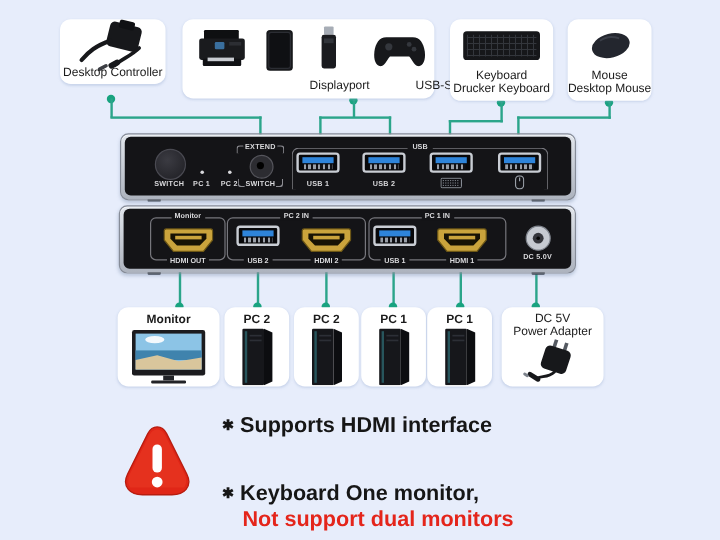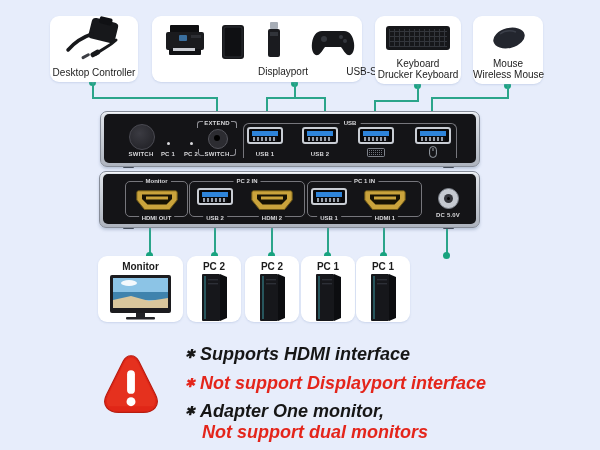--- a/index.html
+++ b/index.html
@@ -66,21 +66,21 @@
   .dcjack { position:absolute; width:19px; height:19px; border-radius:50%;
             background:#c6cad1; border:1px solid #7e838c; }
   .dcjack i { position:absolute; left:5px; top:5px; width:9px; height:9px; border-radius:50%;
             background:#35363c; }
   .dcjack i::after { content:''; position:absolute; left:3px; top:3px; width:3px; height:3px;
             border-radius:50%; background:#050505; }
 
   .foot { position:absolute; width:11px; height:5px; background:#272a30; border-radius:1px; }
 
   
-  .note { position:absolute; left:185px; white-space:nowrap; font-weight:700; font-size:18px;font-style:italic; }
+  .note { position:absolute; left:185px; white-space:nowrap; font-weight:700; font-size:18px; }
   .note .star { font-size:12px; margin-right:5px; position:relative; top:-2px; }
   .blk { color:#161616; }
   .red { color:#e4251b; }
 
   svg { display:block; }
 </style>
 </head>
 <body>
 
 <div class="canvas">
@@ -112,21 +112,21 @@
   <div class="line" style="left:327px;top:226px;width:2px;height:29px"></div>
   <div class="line" style="left:383px;top:226px;width:2px;height:29px"></div>
   <div class="line" style="left:446px;top:226px;width:2px;height:29px"></div>
   <div class="dot" style="left:146px;top:252px"></div>
   <div class="dot" style="left:211px;top:252px"></div>
   <div class="dot" style="left:268px;top:252px"></div>
   <div class="dot" style="left:324px;top:252px"></div>
   <div class="dot" style="left:380px;top:252px"></div>
   <div class="dot" style="left:443px;top:252px"></div>
 
-  <div class="wbox" style="left:50px;top:16px;width:88px;height:66px">
+  <div class="wbox" style="left:50px;top:16px;width:88px;height:54px">
     <svg width="88" height="46" viewBox="0 0 88 46">
       <rect x="40" y="4" width="27" height="21" rx="4" fill="#17181b" transform="rotate(14 53 14)"></rect>
       <rect x="47" y="1" width="13" height="7" rx="2" fill="#101114" transform="rotate(14 53 14)"></rect>
       <path d="M42 18 C30 22 24 27 18 34" stroke="#17181b" stroke-width="3.5" fill="none" stroke-linecap="round"></path>
       <path d="M66 24 C60 30 52 33 46 38" stroke="#17181b" stroke-width="3" fill="none" stroke-linecap="round"></path>
       <rect x="40" y="35" width="10" height="5" rx="2" fill="#17181b" transform="rotate(-28 45 37)"></rect>
       <rect x="31" y="39" width="9" height="3" rx="1.5" fill="#3c3e44" transform="rotate(-28 35 40)"></rect>
     </svg>
     <div class="wlabel" style="bottom:4px">Desktop Controller</div>
   </div>
@@ -172,21 +172,21 @@
     <div class="wlabel two" style="bottom:15px">Keyboard</div>
     <div class="wlabel two" style="bottom:4px">Drucker Keyboard</div>
   </div>
 
   <div class="wbox" style="left:473px;top:16px;width:70px;height:68px">
     <svg style="position:absolute;left:19px;top:10px" width="34" height="24" viewBox="0 0 34 24">
       <ellipse cx="17" cy="12" rx="16" ry="10" fill="#23262e" transform="rotate(-14 17 12)"></ellipse>
       <path d="M8 8 C12 5 18 4 24 6" stroke="#3a3e48" stroke-width="1.5" fill="none"></path>
     </svg>
     <div class="wlabel two" style="bottom:15px">Mouse</div>
-    <div class="wlabel two" style="bottom:4px">Wireless Mouse</div>
+    <div class="wlabel two" style="bottom:4px">Desktop Mouse</div>
   </div>
 
   <div class="foot" style="left:123px;top:163px"></div>
   <div class="foot" style="left:443px;top:163px"></div>
   <div class="foot" style="left:123px;top:224px"></div>
   <div class="foot" style="left:443px;top:224px"></div>
 
   <div class="panel" style="left:100px;top:111px;width:378px;height:54px">
     <div class="face">
       <div class="swbtn" style="left:25px;top:10px"></div>
@@ -338,26 +338,39 @@
     <div class="wlabel blabel" style="top:5px">PC 1</div>
     <svg style="position:absolute;left:12px;top:17px" width="30" height="48" viewBox="0 0 30 48">
       <polygon points="21,1 28,4 28,45 21,48" fill="#0c0d10"></polygon>
       <rect x="3" y="1" width="18" height="47" rx="1" fill="#16171b"></rect>
       <rect x="5" y="3" width="2" height="43" fill="#27555c"></rect>
       <rect x="9" y="6" width="10" height="1.4" fill="#2c2f36"></rect>
       <rect x="9" y="10" width="10" height="1.4" fill="#2c2f36"></rect>
     </svg>
   </div>
 
+  <div class="wbox" style="left:418px;top:256px;width:85px;height:66px">
+    <div class="wlabel" style="top:4px">DC 5V</div>
+    <div class="wlabel" style="top:15px">Power Adapter</div>
+    <svg style="position:absolute;left:17px;top:26px" width="52" height="38" viewBox="0 0 52 38">
+      <g transform="rotate(18 30 12)">
+        <rect x="24" y="2" width="3" height="8" fill="#555a62"></rect>
+        <rect x="33" y="2" width="3" height="8" fill="#555a62"></rect>
+        <rect x="19" y="8" width="22" height="20" rx="4" fill="#17181b"></rect>
+      </g>
+      <path d="M27 28 C22 33 16 31 13 33" stroke="#17181b" stroke-width="2.5" fill="none" stroke-linecap="round"></path>
+      <rect x="4" y="30" width="12" height="4" rx="2" fill="#17181b" transform="rotate(32 10 32)"></rect>
+      <rect x="1" y="29" width="5" height="2.4" rx="1.2" fill="#7c828b" transform="rotate(32 3 30)"></rect>
+    </svg>
+  </div>
 
   <svg style="position:absolute;left:103px;top:351px" width="56" height="70" viewBox="0 0 100 124">
     <path d="M50 8 C56 8 61 12 64 18 L94 78 C98 86 98 95 93 101 C88 107 80 109 72 109 L28 109 C20 109 12 107 7 101 C2 95 2 86 6 78 L36 18 C39 12 44 8 50 8 Z" fill="#e02617" stroke="#b81c0f" stroke-width="2"></path>
     <path d="M50 12 C55 12 59 15 62 21 L91 79 C94 86 94 93 90 98 L10 98 C6 93 6 86 9 79 L38 21 C41 15 45 12 50 12 Z" fill="#ea3a25" opacity="0.55"></path>
     <rect x="43" y="34" width="14" height="42" rx="7" fill="#ffffff"></rect>
     <circle cx="50" cy="90" r="8" fill="#ffffff"></circle>
   </svg>
 
   <div class="note" style="top:344px"><span class="star blk">✱</span><span class="blk">Supports HDMI interface</span></div>
-  <div class="note" style="top:373px"><span class="star red">✱</span><span class="red">Not support Displayport interface</span></div>
-  <div class="note" style="top:401px"><span class="star blk">✱</span><span class="blk">Adapter One monitor,</span></div>
+  <div class="note" style="top:401px"><span class="star blk">✱</span><span class="blk">Keyboard One monitor,</span></div>
   <div class="note" style="top:422px;left:202px"><span class="red">Not support dual monitors</span></div>
 
 </div>
 
 </body></html>

